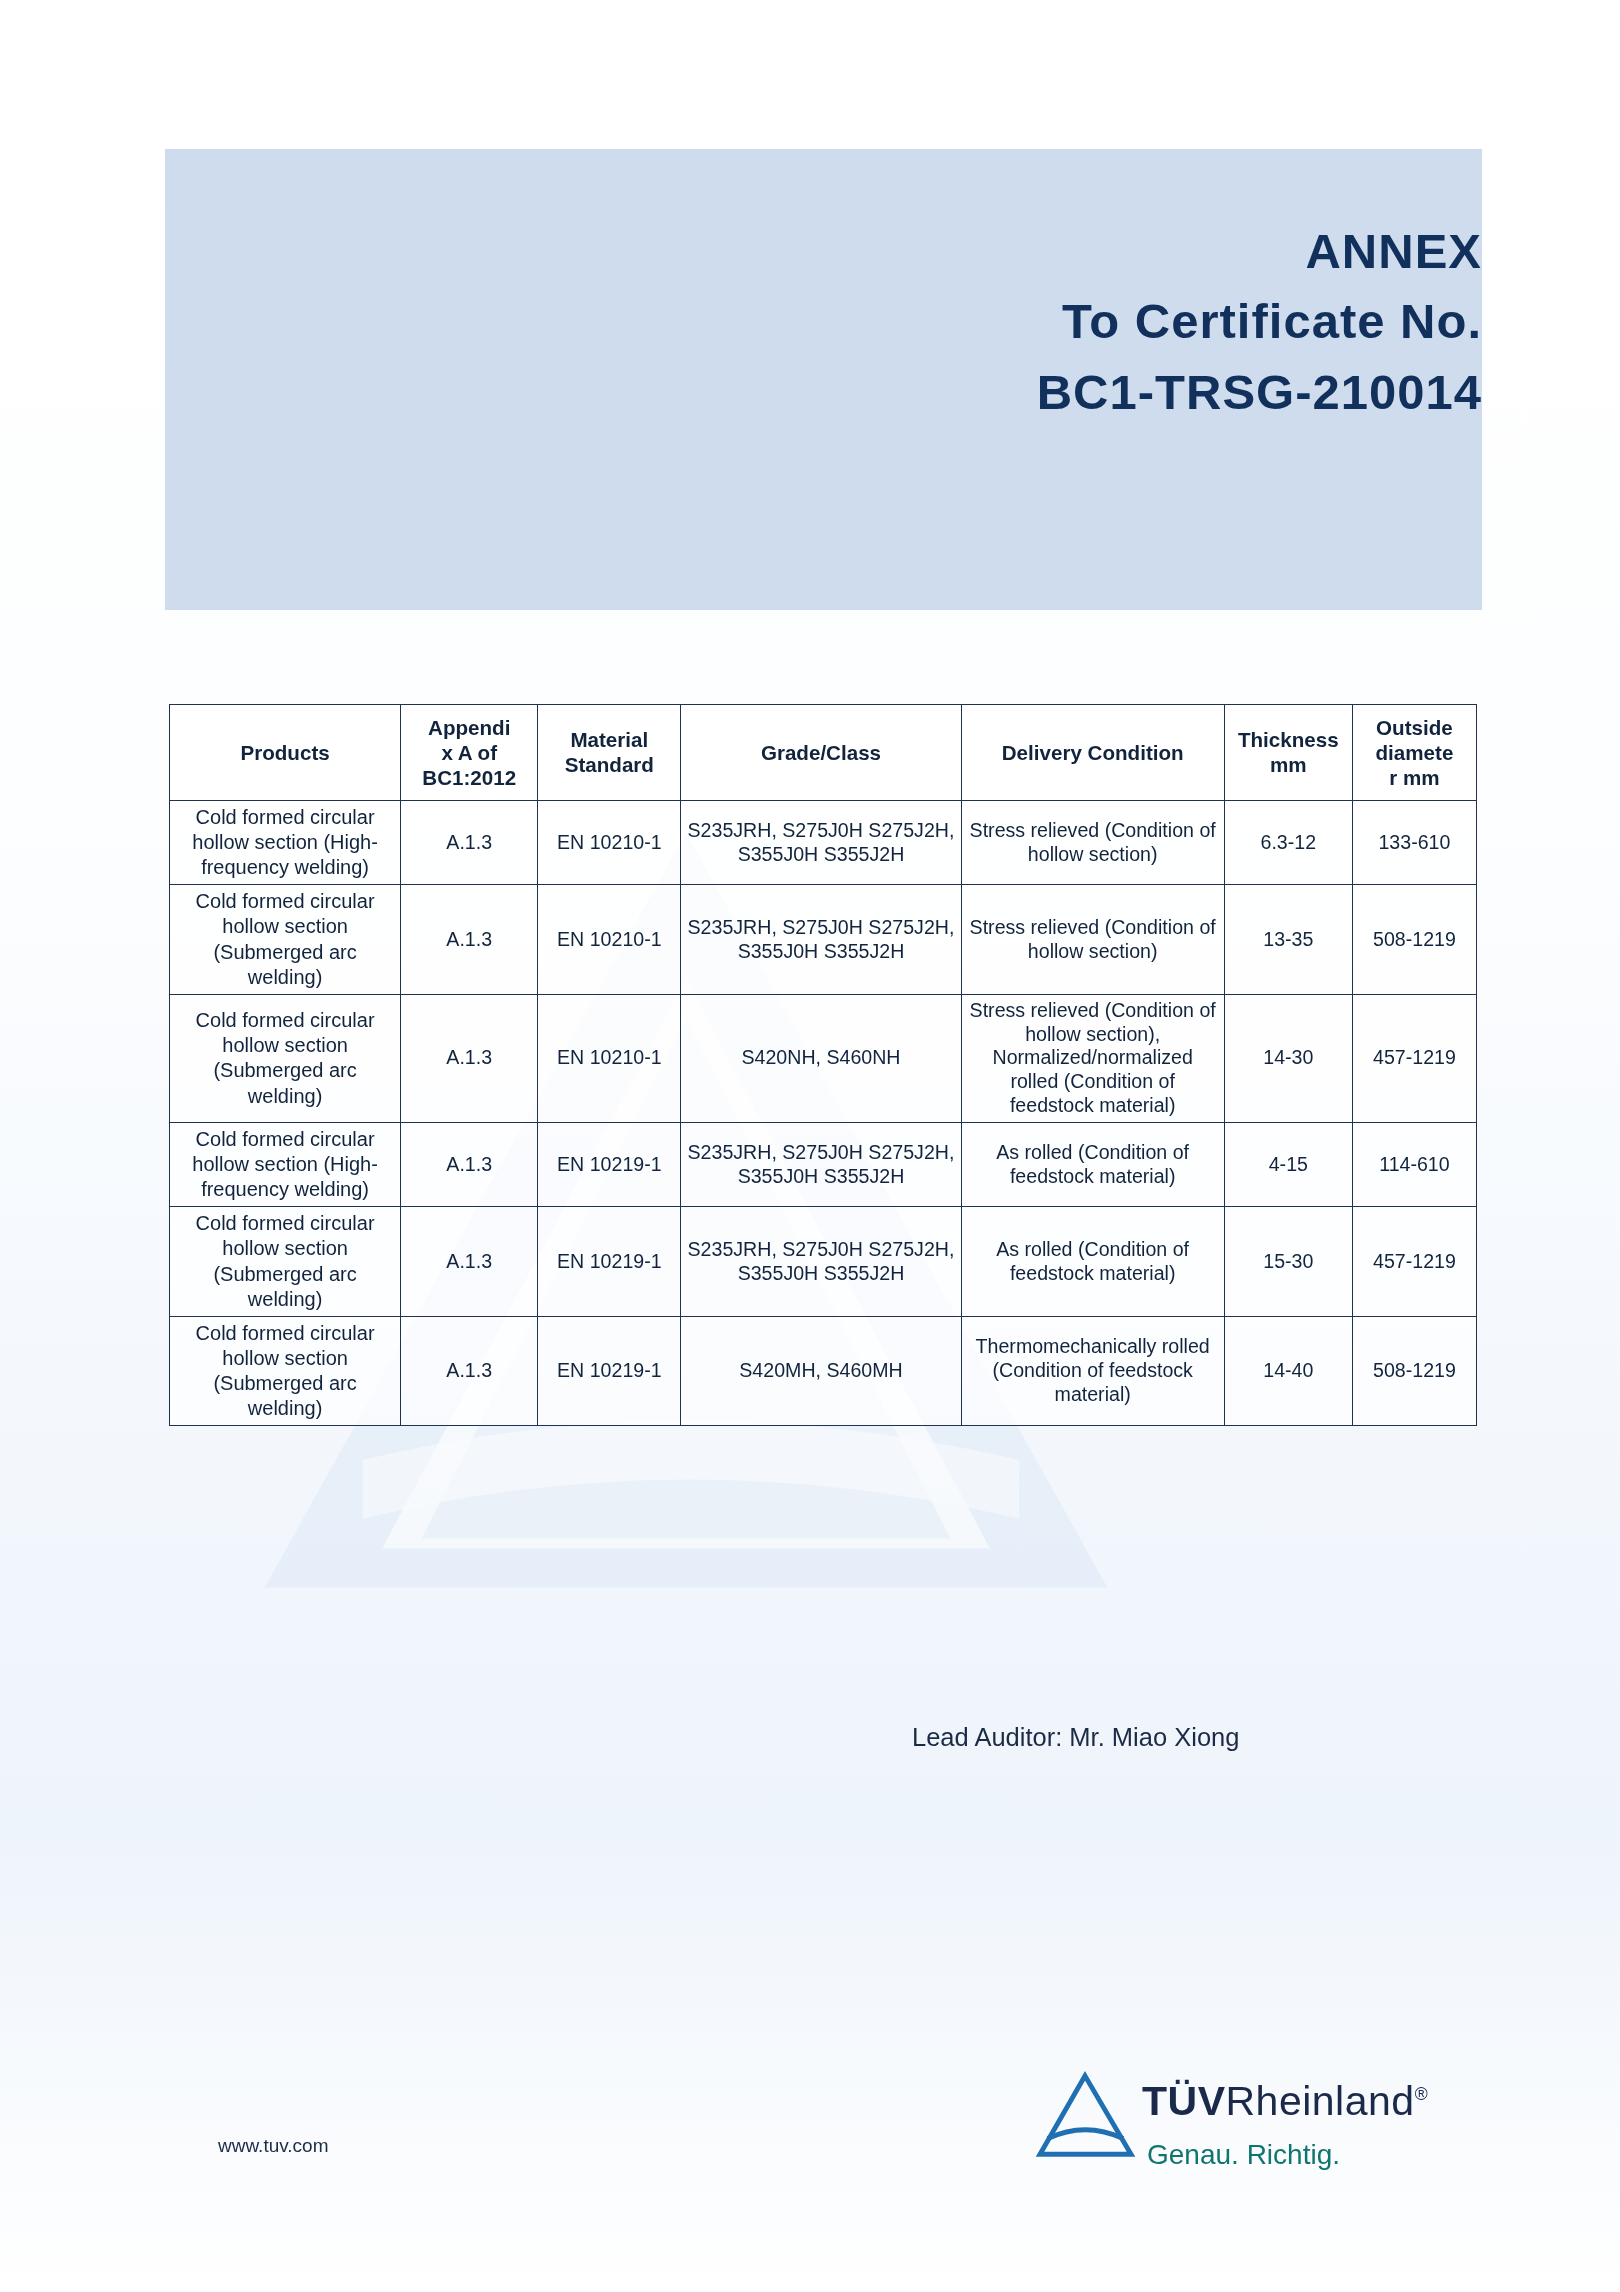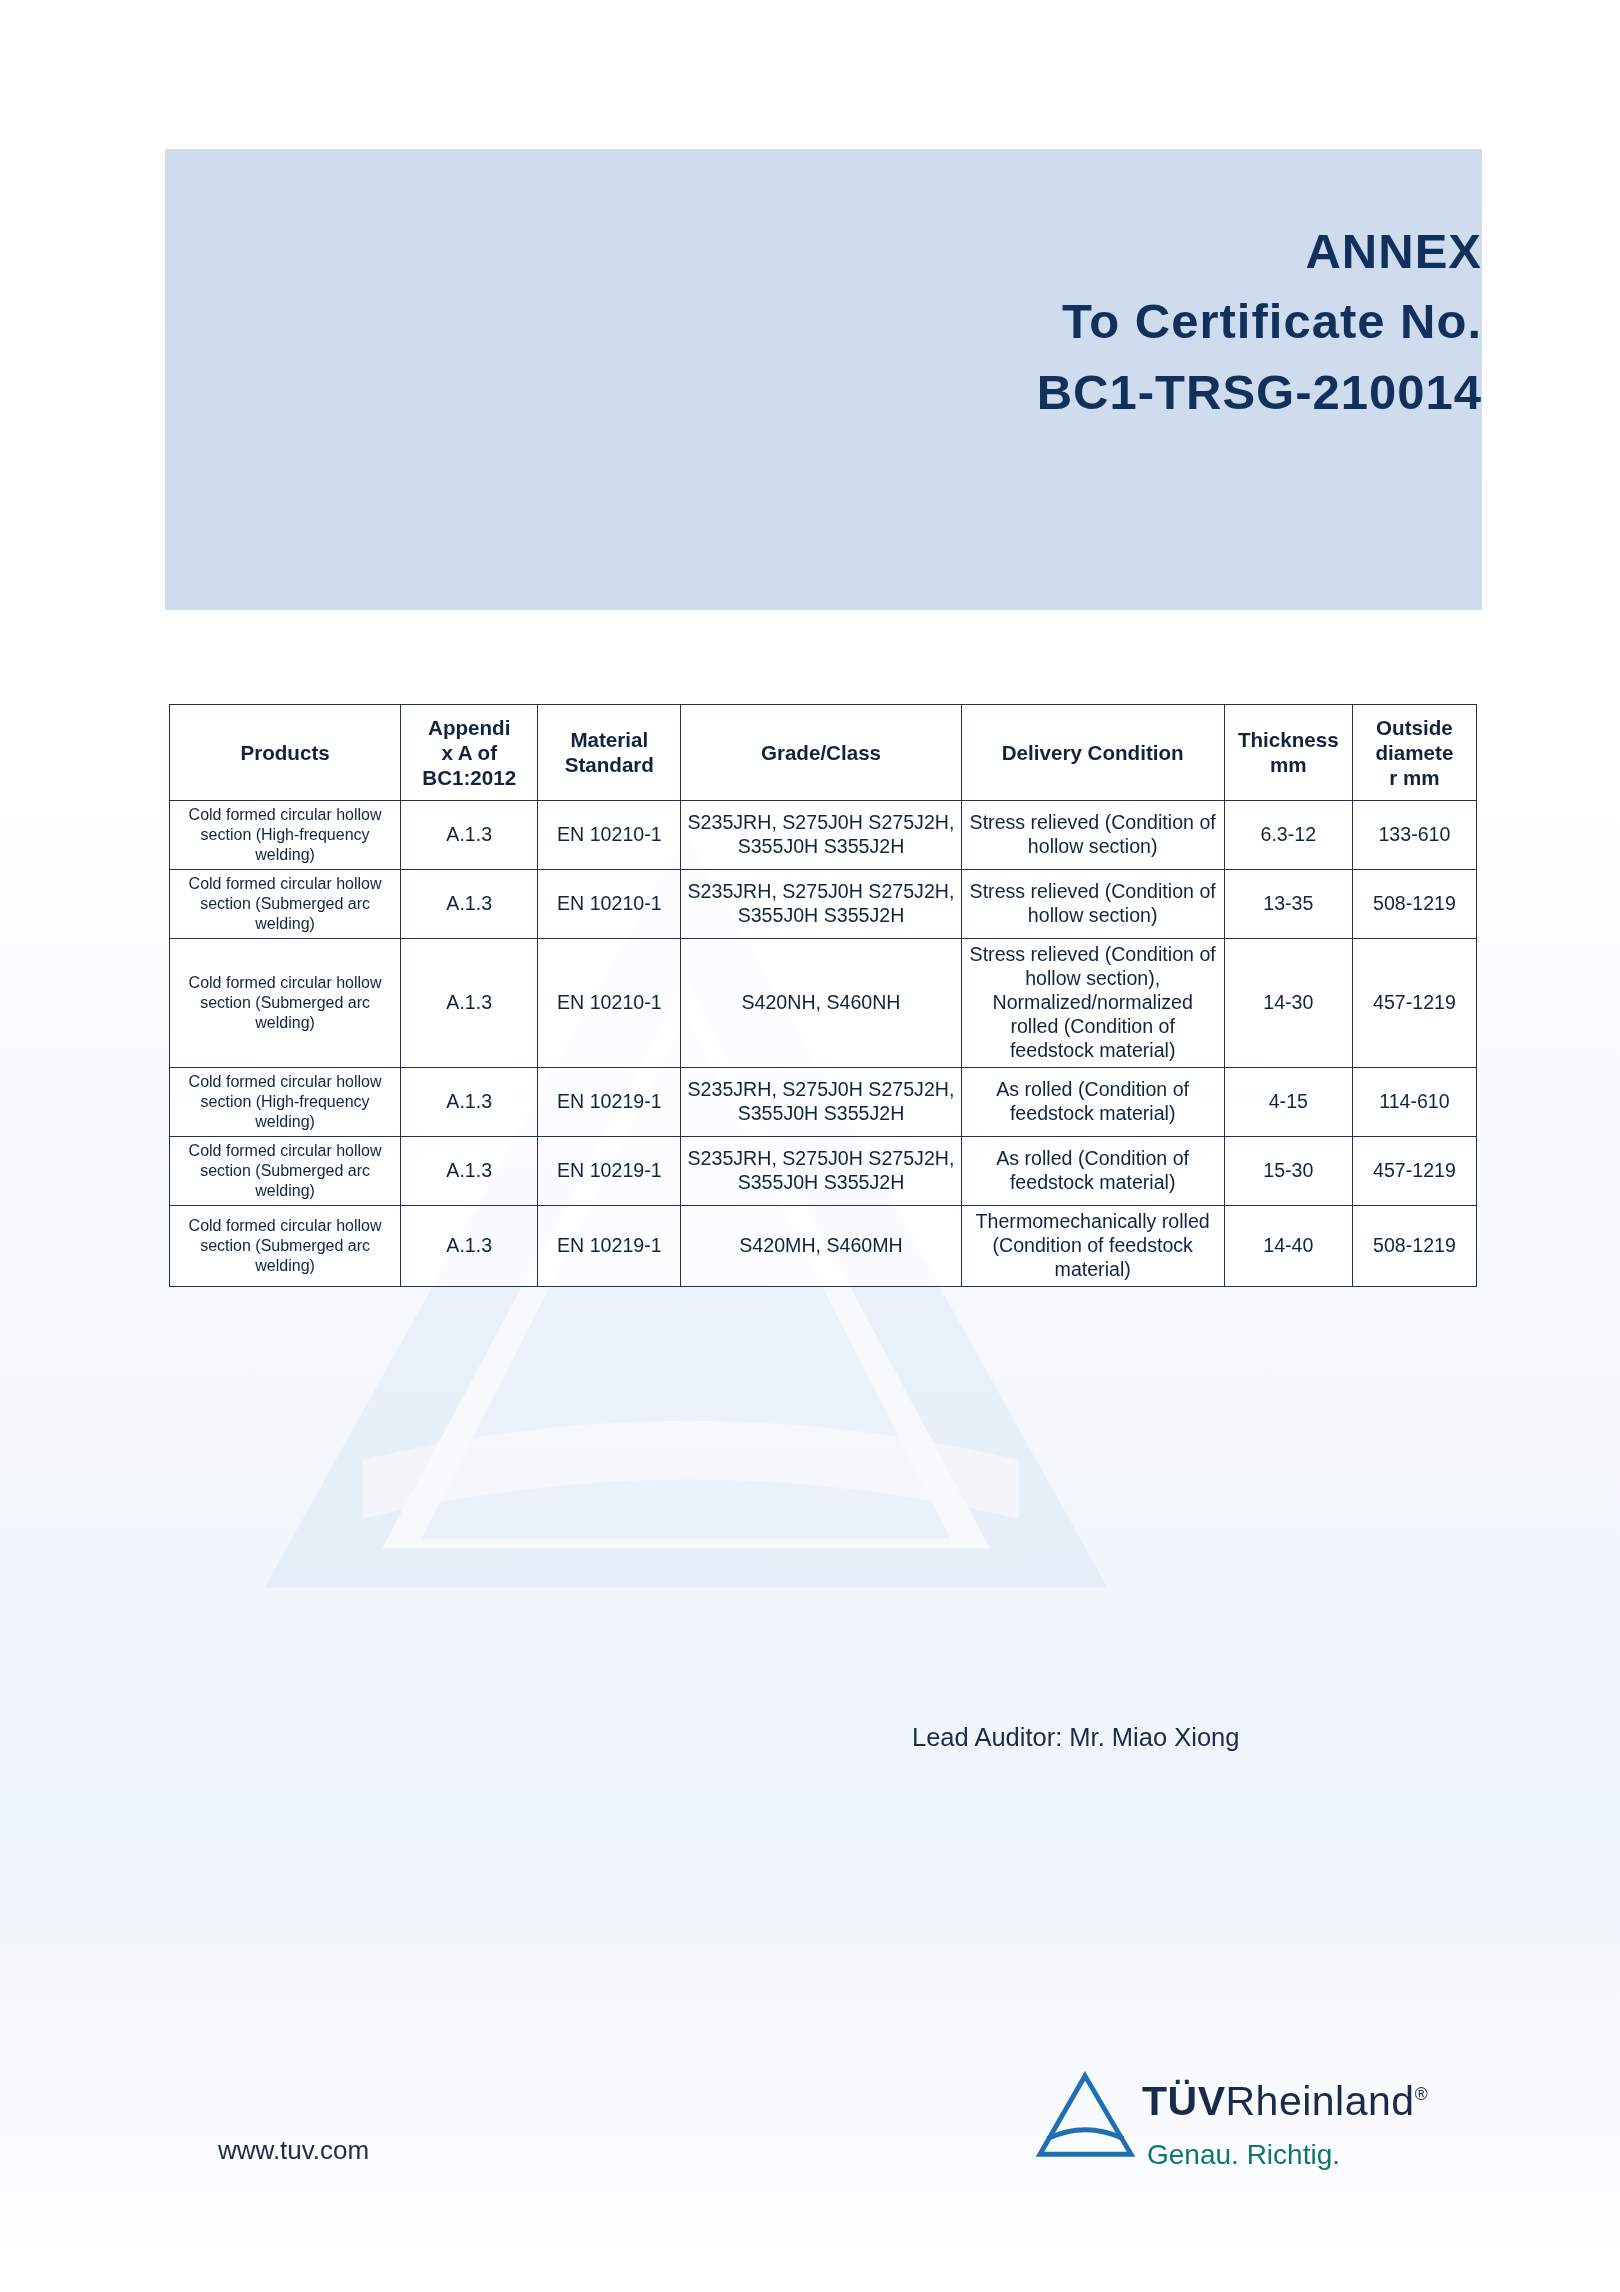--- a/index.html
+++ b/index.html
@@ -81,21 +81,21 @@
     padding: 3.9px 4.9px;
     font-size: 19.6px;
     line-height: 1.22;
   }
   table.annex th {
     font-weight: bold;
     font-size: 20.6px;
     padding: 9.8px 3.9px;
   }
   table.annex td.prod {
-    font-size: 16px;
+    font-size: 20px;
     line-height: 1.26;
   }
   .col-prod   { width: 231px; }
   .col-app    { width: 137px; }
   .col-std    { width: 143px; }
   .col-grade  { width: 280px; }
   .col-deliv  { width: 263px; }
   .col-thick  { width: 128px; }
   .col-od     { width: 124px; }
 
@@ -103,21 +103,21 @@
     position: absolute;
     left: 912px;
     top: 1723px;
     font-size: 25.5px;
     color: #1c2b45;
   }
   .footer-url {
     position: absolute;
     left: 218px;
     top: 2135px;
-    font-size: 26px;
+    font-size: 19px;
     color: #1d2c48;
   }
   .tuv-name {
     position: absolute;
     left: 1142px;
     top: 2078px;
     font-size: 41px;
     color: #1b2a4a;
     letter-spacing: 0.5px;
     white-space: nowrap;

